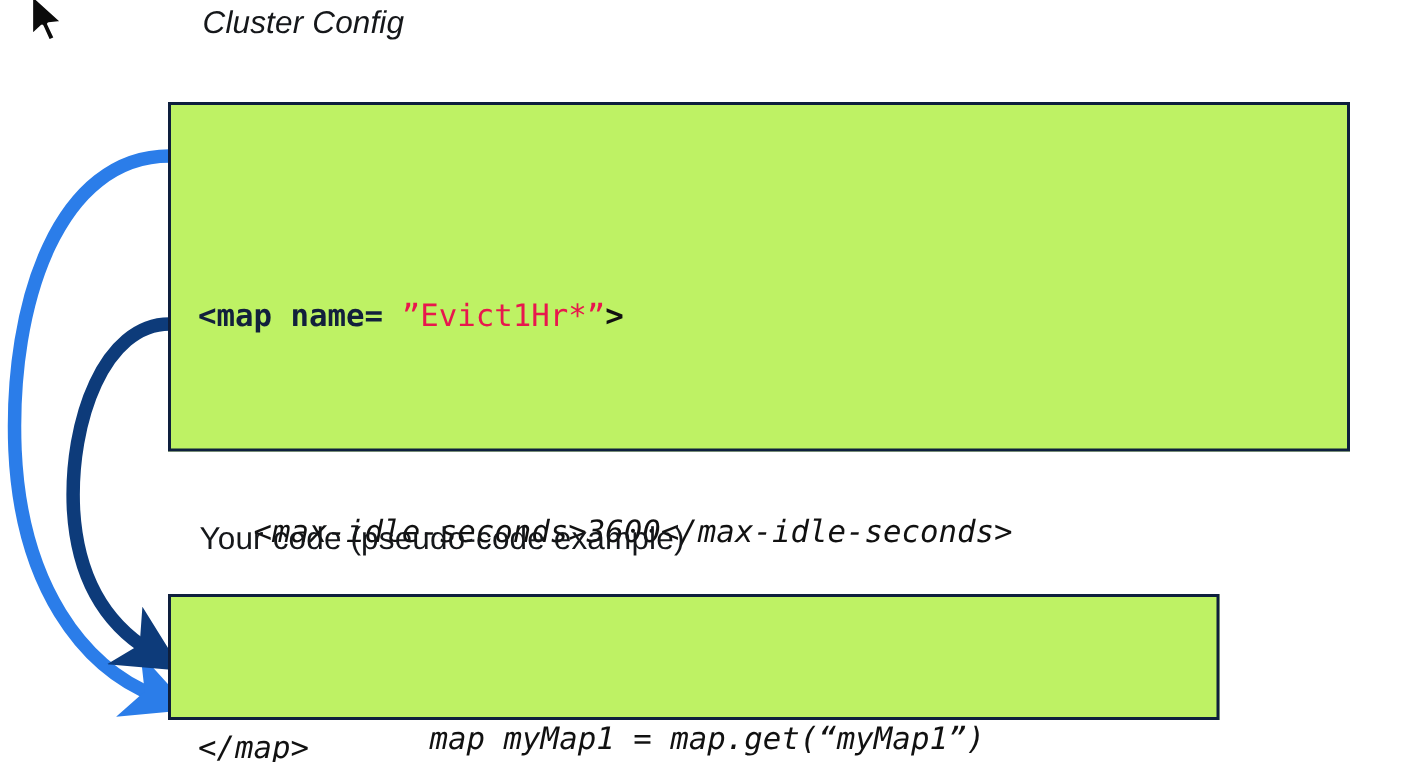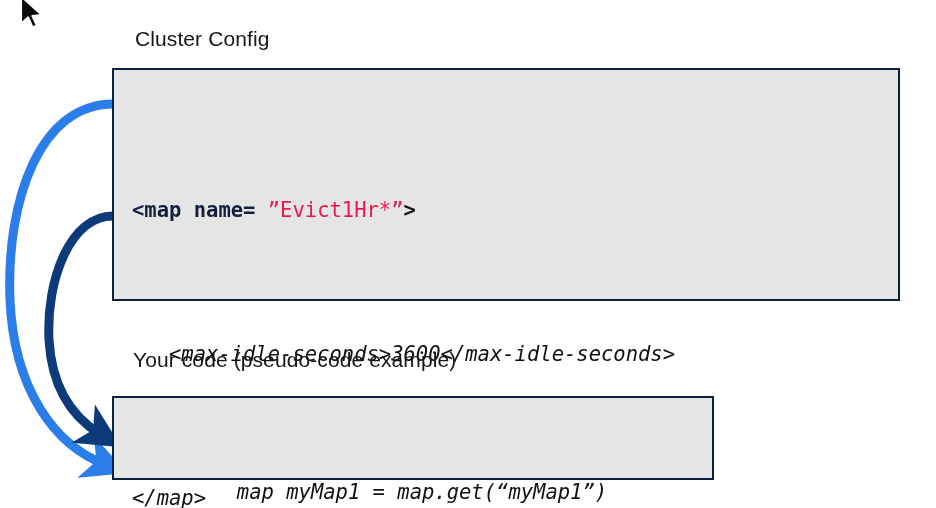--- a/index.html
+++ b/index.html
@@ -34,48 +34,48 @@
   
   .heading {
     position: absolute;
     font-family: "Liberation Sans", sans-serif;
     font-size: 21px;
     font-weight: 400;
     color: #15171a;
     white-space: nowrap;
     letter-spacing: 0.1px;
   }
-  #heading-cluster-config { left: 135px; top: 27px; }
+  #heading-cluster-config { left: 135px; top: 4px; font-style: italic; }
   #heading-your-code      { left: 133px; top: 348px; }
 
   
   .code-box {
     position: absolute;
-    background: #e5e5e5;
+    background: #bef264;
     border: 2px solid #0e1f3d;
     box-sizing: border-box;
     font-family: "DejaVu Sans Mono", "Liberation Mono", monospace;
     font-size: 20.5px;
     line-height: 36px;
     color: #111111;
     white-space: pre;
   }
 
   #cluster-config-box {
     left: 112px;
     top: 68px;
     width: 788px;
     height: 233px;
     padding: 14px 0 0 18px;
   }
 
   #your-code-box {
     left: 112px;
     top: 396px;
-    width: 602px;
+    width: 701px;
     height: 84px;
     padding: 7px 0 0 18px;
     line-height: 35px;
     text-align: center;
   }
 
   .code-line { display: block; }
 
   
   .tok-tag-navy { color: #12203c; font-weight: 700; }

